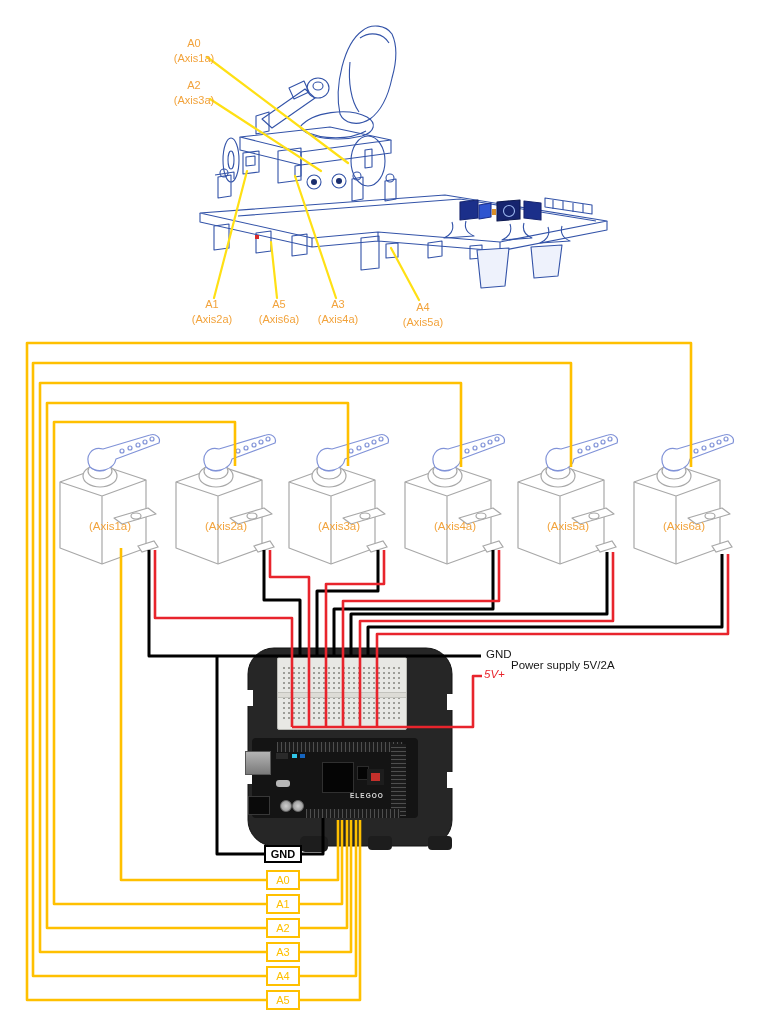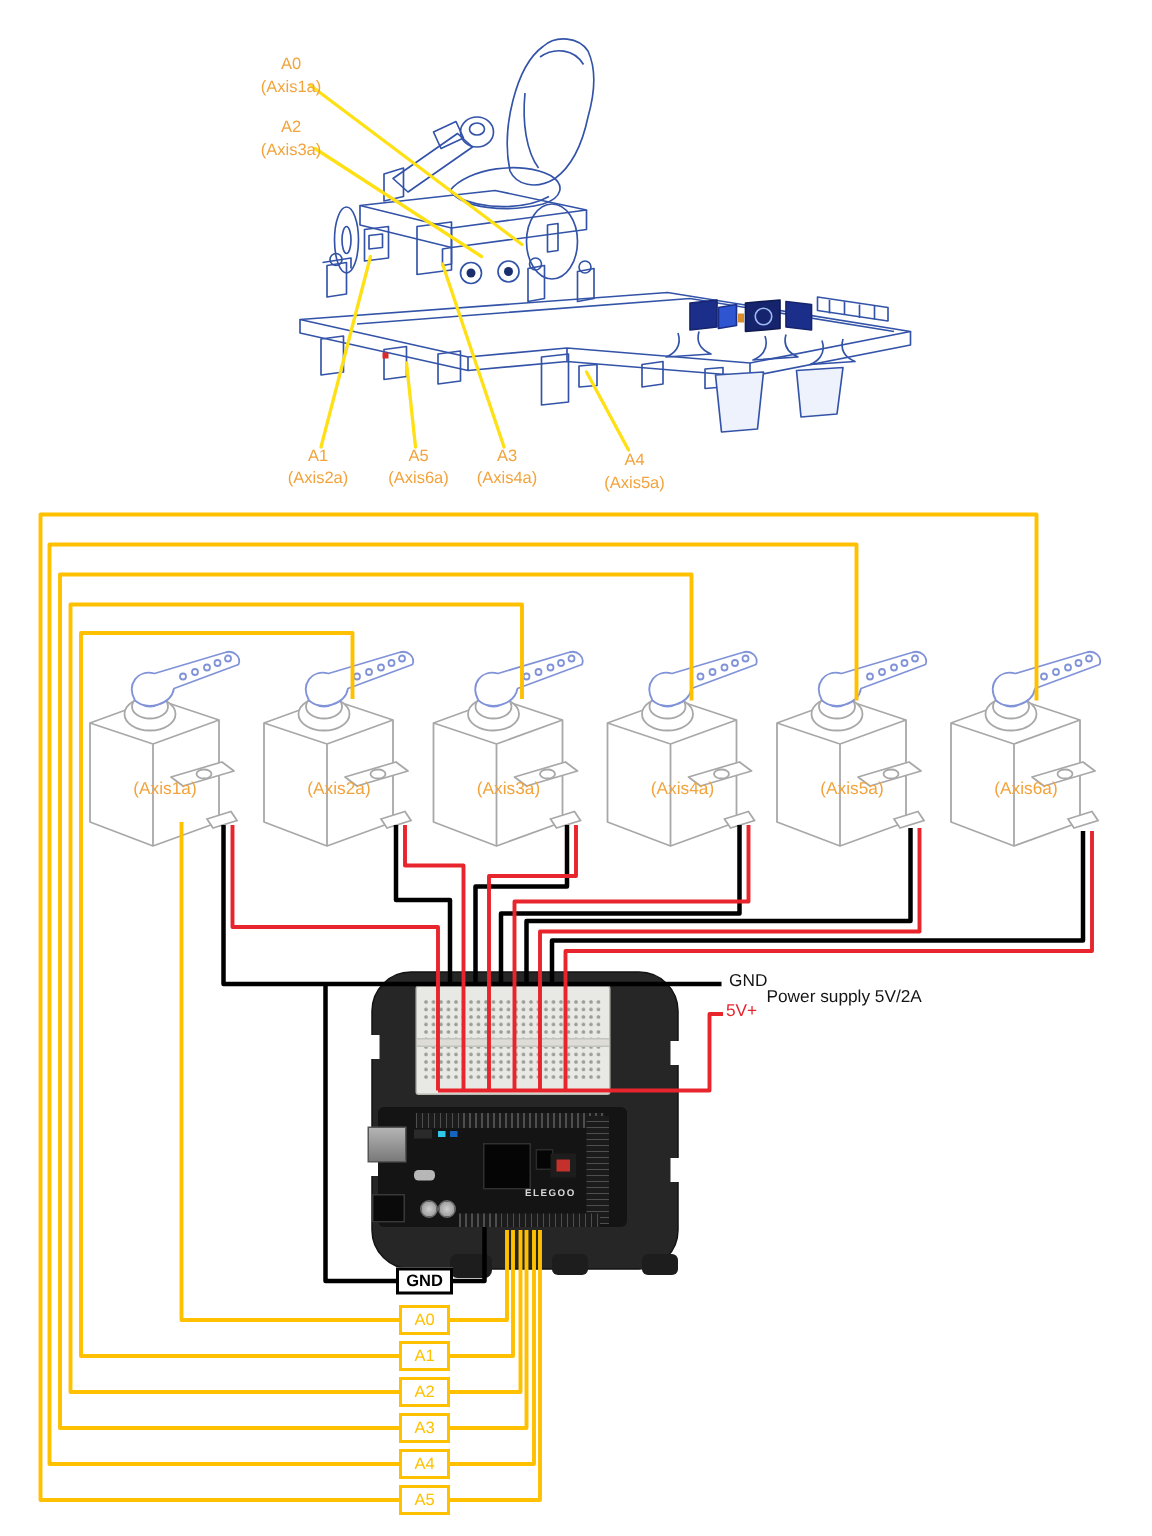--- a/index.html
+++ b/index.html
@@ -47,21 +47,21 @@
   
   .cad-label{position:absolute;width:80px;text-align:center;font-size:11px;line-height:15px;
       color:#F2A33C;z-index:4;}
   .pin-box{position:absolute;left:266px;width:34px;height:20px;border:2px solid #FFC000;
       background:#fff;color:#FFC000;font-size:11px;display:flex;align-items:center;
       justify-content:center;box-sizing:border-box;z-index:4;}
   #gnd-box{position:absolute;left:264px;top:845px;width:38px;height:18px;border:2.5px solid #000;
       background:#fff;color:#000;font-size:11px;font-weight:600;display:flex;align-items:center;
       justify-content:center;box-sizing:border-box;z-index:4;}
   .pw-label{position:absolute;font-size:11.5px;color:#151515;z-index:4;white-space:nowrap;}
-  #v5-label{color:#E8242C;}
+  #v5-label{color:#E8242C;font-style:italic;}
 </style>
 </head>
 <body>
 
 <div id="canvas">
 
   <svg id="cad-svg" width="490" height="300" viewBox="190 0 490 300">
     <g stroke="#3353A8" stroke-width="1.1" fill="none" stroke-linejoin="round">
 
       <path d="M340,114 C334,86 344,44 362,31 C371,23 386,25 392,34 C398,47 396,64 392,78 C388,97 381,111 370,119 C357,127 344,123 340,114 Z"></path>

